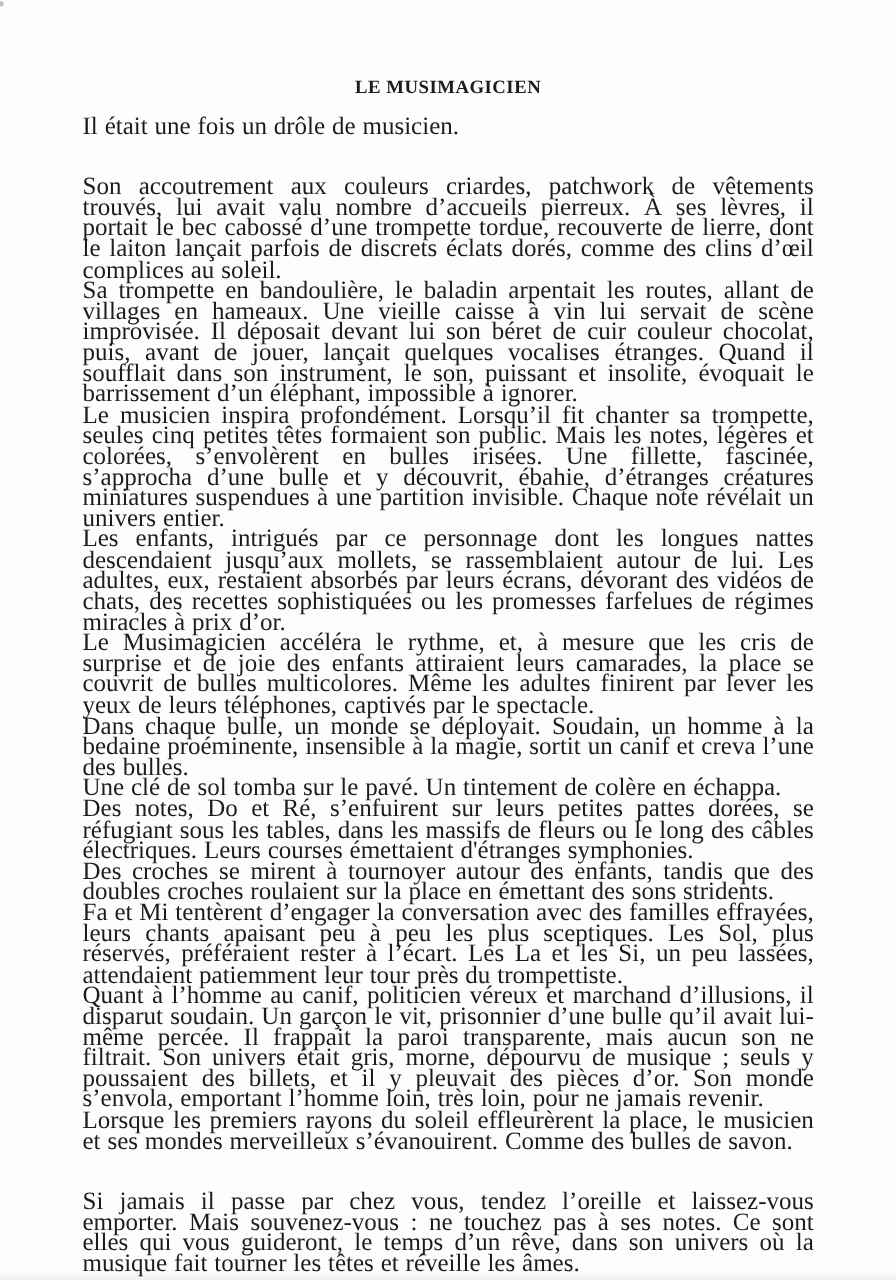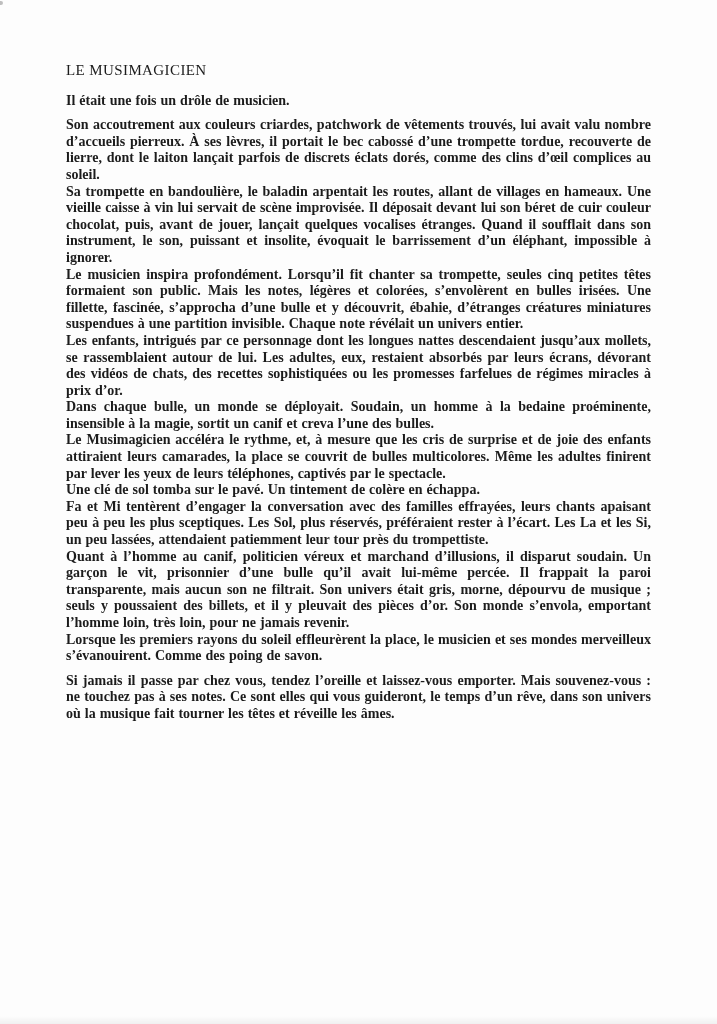--- a/index.html
+++ b/index.html
@@ -15,36 +15,36 @@
     background: #fdfdfd;
     overflow: hidden;
     font-family: "Liberation Serif", "DejaVu Serif", serif;
     color: #1c1c1c;
     box-sizing: border-box;
     padding: 62px 66px 0 66px;
     -webkit-font-smoothing: antialiased;
   }
   .doc-title {
     font-size: 15px;
-    font-weight: normal;
+    font-weight: bold;
+    text-align: center;
     letter-spacing: 0.4px;
     margin: 0 0 14px 0;
     line-height: 16.6px;
   }
   .body-text p {
     margin: 0;
-    font-size: 14px;
+    font-size: 20px;
     line-height: 16.6px;
     text-align: justify;
     text-justify: inter-word;
     word-spacing: 0.5px;
-    font-weight: bold;
   }
   .body-text p.gap-above {
-    margin-top: 8px;
+    margin-top: 32px;
   }
   
   .scan-speck {
     position: absolute;
     top: 1px;
     left: 0;
     width: 3px;
     height: 4px;
     background: #8a8a8a;
     border-radius: 0 2px 2px 0;
@@ -67,23 +67,25 @@
   <span class="scan-speck"></span>
 
   <h1 class="doc-title">LE MUSIMAGICIEN</h1>
 
   <div class="body-text">
     <p>Il était une fois un drôle de musicien.</p>
     <p class="gap-above">Son accoutrement aux couleurs criardes, patchwork de vêtements trouvés, lui avait valu nombre d’accueils pierreux. À ses lèvres, il portait le bec cabossé d’une trompette tordue, recouverte de lierre, dont le laiton lançait parfois de discrets éclats dorés, comme des clins d’œil complices au soleil.</p>
     <p>Sa trompette en bandoulière, le baladin arpentait les routes, allant de villages en hameaux. Une vieille caisse à vin lui servait de scène improvisée. Il déposait devant lui son béret de cuir couleur chocolat, puis, avant de jouer, lançait quelques vocalises étranges. Quand il soufflait dans son instrument, le son, puissant et insolite, évoquait le barrissement d’un éléphant, impossible à ignorer.</p>
     <p>Le musicien inspira profondément. Lorsqu’il fit chanter sa trompette, seules cinq petites têtes formaient son public. Mais les notes, légères et colorées, s’envolèrent en bulles irisées. Une fillette, fascinée, s’approcha d’une bulle et y découvrit, ébahie, d’étranges créatures miniatures suspendues à une partition invisible. Chaque note révélait un univers entier.</p>
     <p>Les enfants, intrigués par ce personnage dont les longues nattes descendaient jusqu’aux mollets, se rassemblaient autour de lui. Les adultes, eux, restaient absorbés par leurs écrans, dévorant des vidéos de chats, des recettes sophistiquées ou les promesses farfelues de régimes miracles à prix d’or.</p>
+    <p>Le Musimagicien accéléra le rythme, et, à mesure que les cris de surprise et de joie des enfants attiraient leurs camarades, la place se couvrit de bulles multicolores. Même les adultes finirent par lever les yeux de leurs téléphones, captivés par le spectacle.</p>
     <p>Dans chaque bulle, un monde se déployait. Soudain, un homme à la bedaine proéminente, insensible à la magie, sortit un canif et creva l’une des bulles.</p>
-    <p>Le Musimagicien accéléra le rythme, et, à mesure que les cris de surprise et de joie des enfants attiraient leurs camarades, la place se couvrit de bulles multicolores. Même les adultes finirent par lever les yeux de leurs téléphones, captivés par le spectacle.</p>
     <p>Une clé de sol tomba sur le pavé. Un tintement de colère en échappa.</p>
+    <p>Des notes, Do et Ré, s’enfuirent sur leurs petites pattes dorées, se réfugiant sous les tables, dans les massifs de fleurs ou le long des câbles électriques. Leurs courses émettaient d'étranges symphonies.</p>
+    <p>Des croches se mirent à tournoyer autour des enfants, tandis que des doubles croches roulaient sur la place en émettant des sons stridents.</p>
     <p>Fa et Mi tentèrent d’engager la conversation avec des familles effrayées, leurs chants apaisant peu à peu les plus sceptiques. Les Sol, plus réservés, préféraient rester à l’écart. Les La et les Si, un peu lassées, attendaient patiemment leur tour près du trompettiste.</p>
     <p>Quant à l’homme au canif, politicien véreux et marchand d’illusions, il disparut soudain. Un garçon le vit, prisonnier d’une bulle qu’il avait lui-même percée. Il frappait la paroi transparente, mais aucun son ne filtrait. Son univers était gris, morne, dépourvu de musique ; seuls y poussaient des billets, et il y pleuvait des pièces d’or. Son monde s’envola, emportant l’homme loin, très loin, pour ne jamais revenir.</p>
-    <p>Lorsque les premiers rayons du soleil effleurèrent la place, le musicien et ses mondes merveilleux s’évanouirent. Comme des poing de savon.</p>
+    <p>Lorsque les premiers rayons du soleil effleurèrent la place, le musicien et ses mondes merveilleux s’évanouirent. Comme des bulles de savon.</p>
     <p class="gap-above">Si jamais il passe par chez vous, tendez l’oreille et laissez-vous emporter. Mais souvenez-vous : ne touchez pas à ses notes. Ce sont elles qui vous guideront, le temps d’un rêve, dans son univers où la musique fait tourner les têtes et réveille les âmes.</p>
   </div>
 
   <div class="page-bottom-shadow"></div>
 </div>
 
 </body></html>

